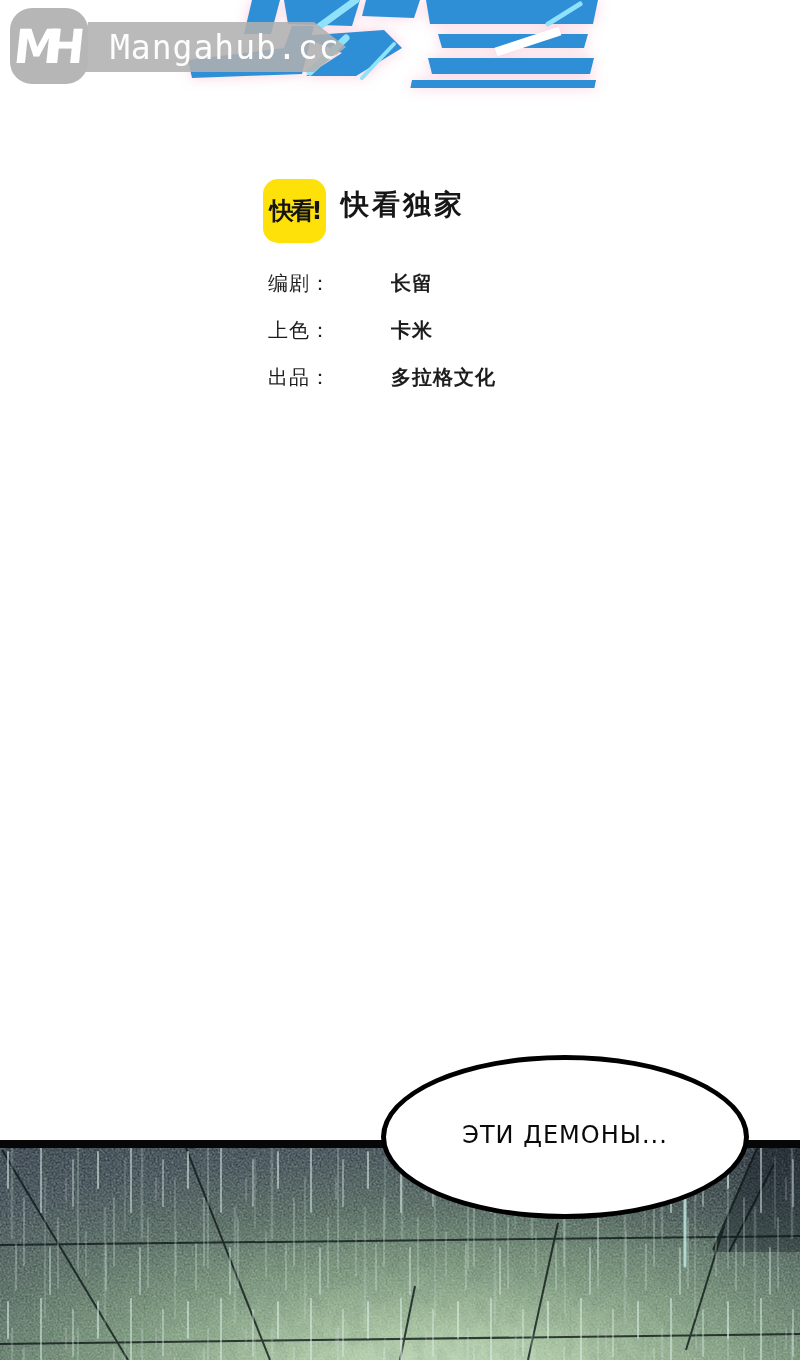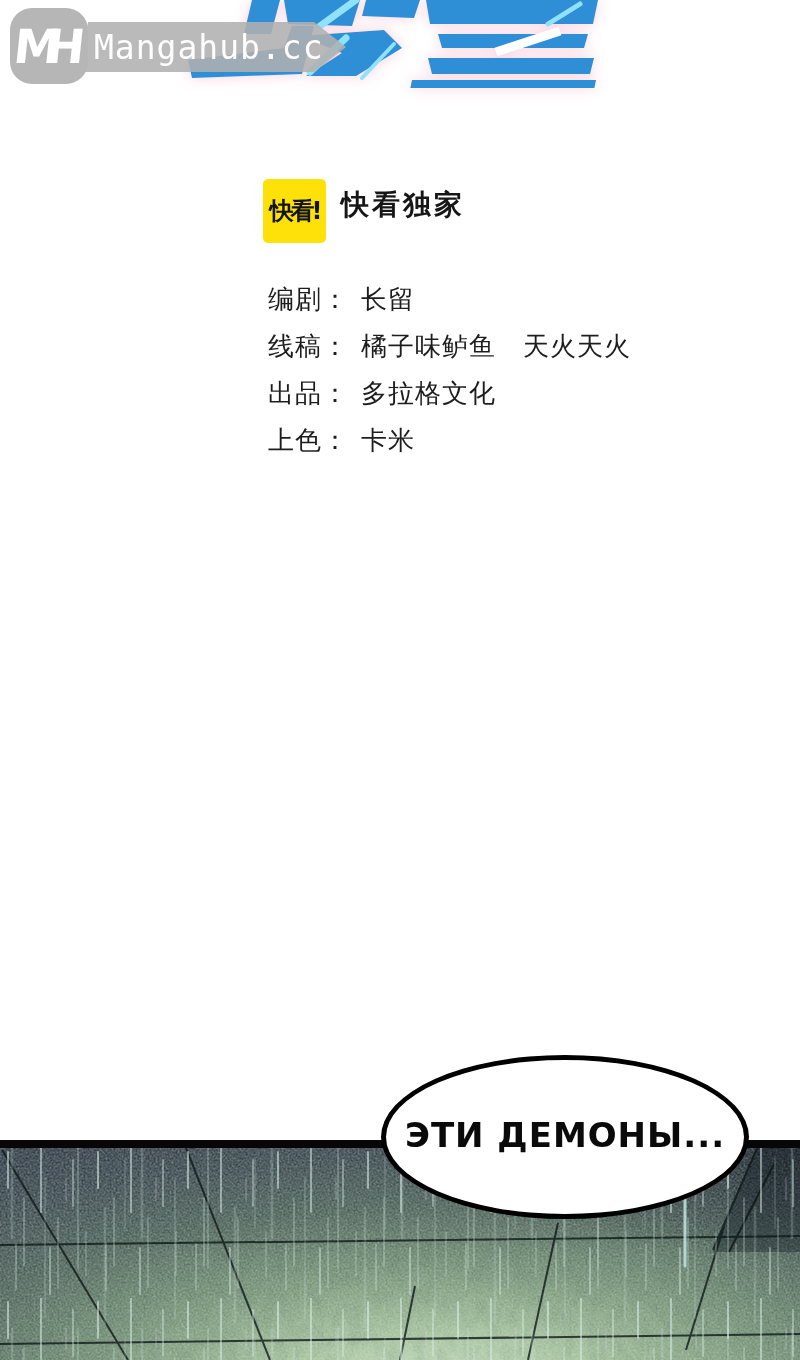--- a/index.html
+++ b/index.html
@@ -12,52 +12,52 @@
 
   
   .wm-icon{position:absolute;left:10px;top:8px;width:78px;height:76px;background:#b6b6b6;
            border-radius:22px;z-index:4;display:flex;align-items:center;justify-content:center;}
   .wm-icon .mono{color:#ffffff;font-weight:bold;font-size:47px;letter-spacing:-15px;
                  transform:skewX(-6deg);padding-right:14px;}
   .wm-banner{position:absolute;left:80px;top:22px;width:266px;height:50px;z-index:3;
              background:rgba(176,176,176,0.88);
              clip-path:polygon(3% 0%,88% 0%,100% 50%,88% 100%,0% 100%);
              display:flex;align-items:center;}
-  .wm-banner .site{margin-left:14px;color:#fdfdfd;font-family:"DejaVu Sans Mono",monospace;
+  .wm-banner .site{margin-left:30px;color:#fdfdfd;font-family:"DejaVu Sans Mono",monospace;
                    font-size:33px;letter-spacing:1px;}
 
   
   .kk-icon{position:absolute;left:263px;top:179px;width:63px;height:64px;background:#ffe10a;
-           border-radius:5px;display:flex;align-items:center;justify-content:center;z-index:2;}
+           border-radius:15px;display:flex;align-items:center;justify-content:center;z-index:2;}
   .kk-icon .badge{color:#141414;font-weight:bold;font-size:24px;letter-spacing:-3px;}
   .kk-label{position:absolute;left:341px;top:186px;font-size:28px;font-weight:600;
             color:#161616;letter-spacing:3px;}
 
   
   .credits{position:absolute;left:268px;top:270px;}
-  .credit-row{height:47px;display:flex;align-items:flex-end;font-size:26px;color:#1d1d1d;
-              letter-spacing:1px;}
+  .credit-row{height:47px;display:flex;align-items:flex-start;font-size:20px;color:#1d1d1d;
+              letter-spacing:1px;gap:40px;}
   .credit-row .role{font-weight:500;}
-  .credit-row .cname{font-weight:400;margin-left:12px;}
+  .credit-row .cname{font-weight:700;margin-left:20px;}
 
   
   .panel{position:absolute;left:0;top:1140px;width:800px;height:220px;z-index:1;
          border-top:8px solid #070707;box-sizing:border-box;
          background:
            radial-gradient(60% 85% at 97% 0%,rgba(14,20,28,0.55),rgba(14,20,28,0) 60%),
            radial-gradient(125% 160% at 55% 112%,
              #c6dcbc 0%,#a3c09b 16%,#6d8a70 36%,#4b5f57 52%,
              #37444c 68%,#2a3440 84%,#222c37 100%);}
   .panel-art{position:absolute;left:0;top:0;width:800px;height:212px;}
 
   
   .bubble{position:absolute;left:381px;top:1055px;width:368px;height:164px;z-index:5;
           background:#ffffff;border:5px solid #000000;border-radius:50%;
           display:flex;align-items:center;justify-content:center;box-sizing:border-box;}
-  .bubble .btxt{font-size:34px;font-weight:bold;color:#0a0a0a;letter-spacing:1px;
+  .bubble .btxt{font-size:24px;font-weight:normal;color:#0a0a0a;letter-spacing:1px;
                 transform:translateY(-2px);}
 </style>
 </head>
 <body>
 
 <div class="page">
 
   <svg class="title-logo" viewBox="0 0 418 88" xmlns="http://www.w3.org/2000/svg">
     <g fill="#2e8fd6">
       <polygon points="64,0 92,0 83,34 56,34"></polygon>
@@ -90,30 +90,26 @@
     <span class="badge">快看!</span>
   </div>
   <div class="kk-label">快看独家</div>
 
   <div class="credits">
     <div class="credit-row">
       <span class="role">编剧：</span>
       <span class="cname">长留</span>
     </div>
     <div class="credit-row">
-      <span class="role">线稿：</span>
-      <span class="cname">橘子味鲈鱼　天火天火</span>
+      <span class="role">上色：</span>
+      <span class="cname">卡米</span>
     </div>
     <div class="credit-row">
       <span class="role">出品：</span>
       <span class="cname">多拉格文化</span>
-    </div>
-    <div class="credit-row">
-      <span class="role">上色：</span>
-      <span class="cname">卡米</span>
     </div>
   </div>
 
   <div class="panel">
     <svg class="panel-art" viewBox="0 0 800 212" preserveAspectRatio="none" xmlns="http://www.w3.org/2000/svg">
       <defs>
         <filter id="speckle" x="0" y="0" width="100%" height="100%">
           <feTurbulence type="fractalNoise" baseFrequency="0.5" numOctaves="2" seed="8"></feTurbulence>
           <feColorMatrix type="matrix" values="0 0 0 0 0.80  0 0 0 0 0.89  0 0 0 0 0.80  0.9 0.9 0 0 -0.55"></feColorMatrix>
         </filter>

